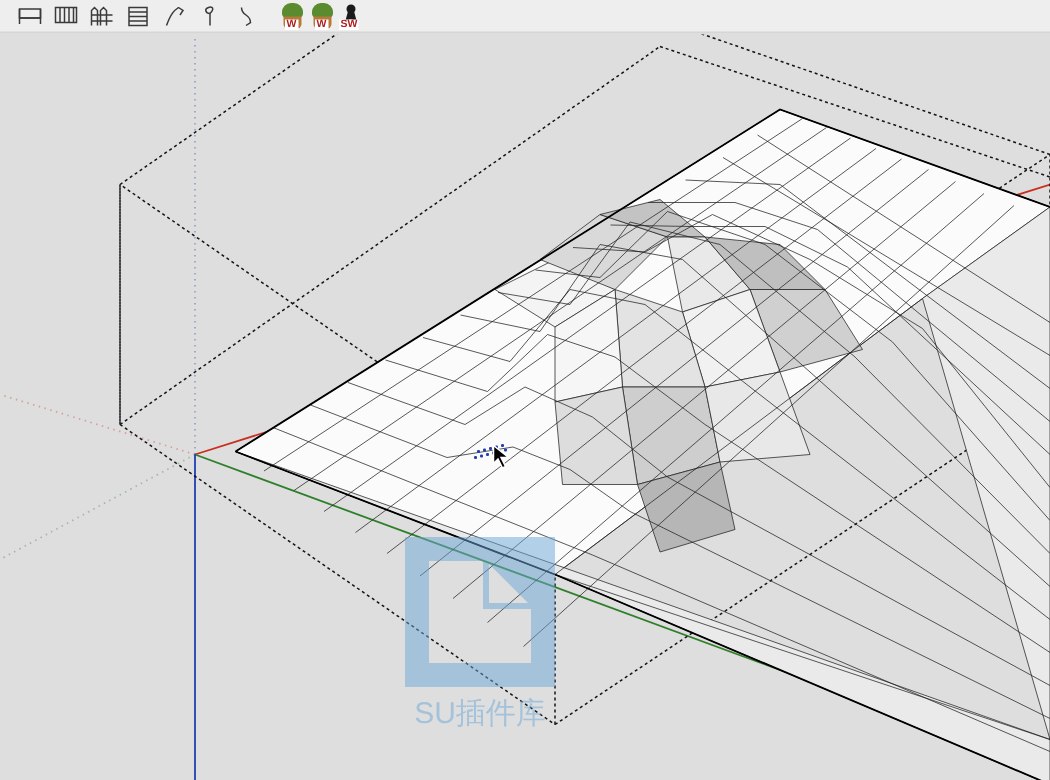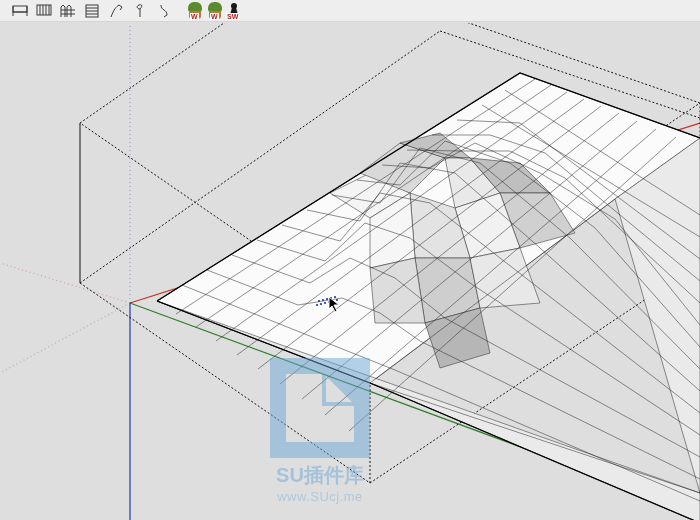--- a/index.html
+++ b/index.html
@@ -48,21 +48,21 @@
 
   .watermark{position:absolute;left:270px;top:335px;text-align:center;opacity:.50;
     pointer-events:none;}
   .wm-box{width:100px;height:100px;border:16px solid var(--watermark);margin:0 auto;
     position:relative;box-sizing:border-box;}
   .wm-flip{position:absolute;right:-2px;top:-2px;width:34px;height:34px;
     background:var(--watermark);clip-path:polygon(100% 0,100% 100%,0 0);}
   .wm-flip2{position:absolute;right:-2px;top:-2px;width:34px;height:34px;
     border-left:4px solid var(--watermark);border-bottom:4px solid var(--watermark);
     box-sizing:border-box;}
-  .wm-text1{color:var(--watermark);font-size:20px;font-weight:700;margin-top:4px;}
+  .wm-text1{color:var(--watermark);font-size:20px;font-weight:400;margin-top:4px;}
   .wm-text2{color:var(--watermark);font-size:13px;letter-spacing:.5px;opacity:.8;}
 
   .cursor{position:absolute;width:14px;height:18px;pointer-events:none;}
   .dragdots{position:absolute;width:26px;height:12px;}
   .dragdots span{position:absolute;width:1.5px;height:1.5px;background:#1f3fb3;border-radius:50%;}
 </style>
 </head>
 <body>
 
 <div class="toolbar">
@@ -214,21 +214,20 @@
     <path class="mesh-edge" d="M157 278 L370 360 L700 500 M157 278 L520 50 L700 115"></path>
   </g>
 </svg>
 
   <div class="watermark">
     <div class="wm-box">
         <span class="wm-flip"></span>
         <span class="wm-flip2"></span>
       </div>
     <div class="wm-text1">SU插件库</div>
-    <div class="wm-text2">www.SUcj.me</div>
   </div>
 
   <div class="dragdots" style="left:314px;top:273px">
     <span style="left:2px;top:8px"></span>
       <span style="left:6px;top:7px"></span>
     <span style="left:10px;top:6px"></span>
       <span style="left:14px;top:5px"></span>
     <span style="left:18px;top:4px"></span>
       <span style="left:22px;top:3px"></span>
     <span style="left:4px;top:4px"></span>

